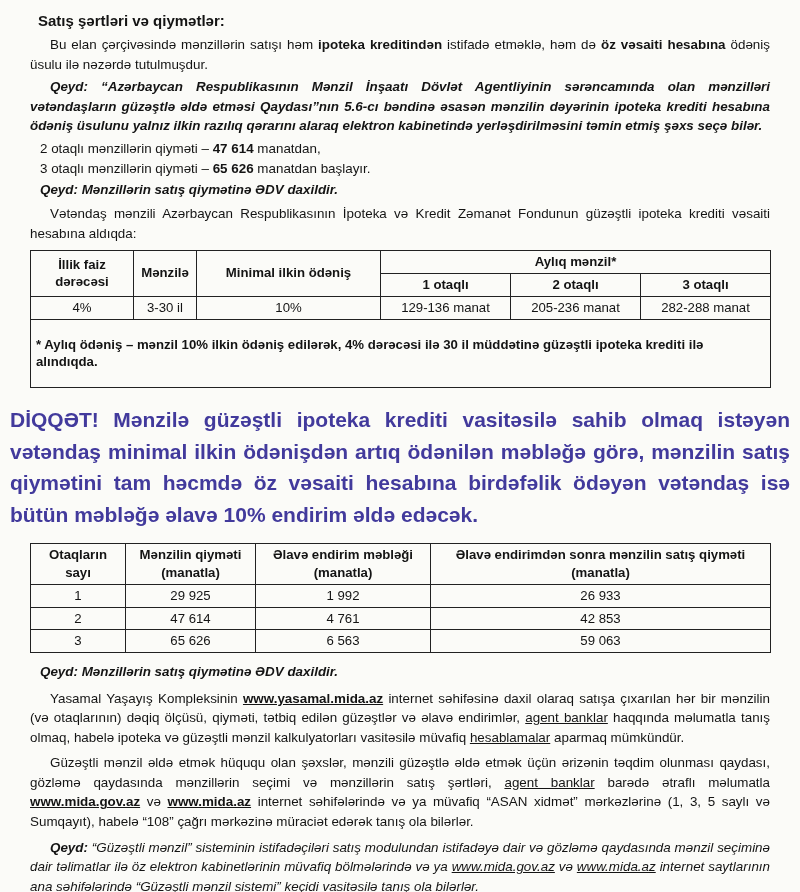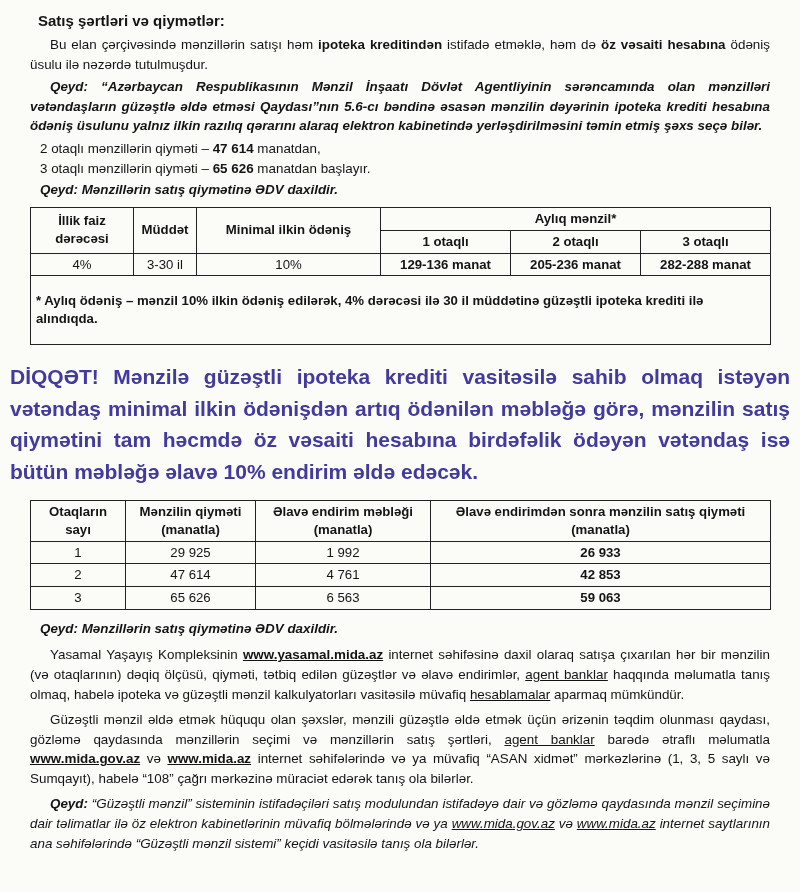--- a/index.html
+++ b/index.html
@@ -23,21 +23,21 @@
   .mb6 { margin-bottom:6px; }
 
   table { width:100%; border-collapse:collapse; font-size:13.2px; table-layout:fixed; }
   .tbl-credit { margin:7px 0 10px; }
   .tbl-discount { margin:4px 0 9px; }
   th, td {
     border:1px solid #222; text-align:center; vertical-align:middle;
     padding:2px 4px; line-height:1.35; overflow:hidden;
   }
   th { font-weight:700; }
-  td.bold-cell { font-weight:700; }
+  td.bold-cell { font-weight:400; }
   td.footnote-cell { text-align:left; font-weight:700; padding:16px 5px; }
 
   .diqqet {
     color:#423a9c; font-size:21px; font-weight:700; line-height:1.5;
     text-align:justify; margin:16px -20px 13px;
   }
 </style>
 </head>
 <body>
 
@@ -47,34 +47,35 @@
 
   <p class="para"><span>Bu elan çərçivəsində mənzillərin satışı həm </span><span class="b">ipoteka kreditindən</span><span> istifadə etməklə, həm də </span><span class="b">öz vəsaiti hesabına</span><span> ödəniş üsulu ilə nəzərdə tutulmuşdur.</span></p>
 
   <p class="para"><span class="b i">Qeyd: </span><span class="b i">“Azərbaycan Respublikasının Mənzil İnşaatı Dövlət Agentliyinin sərəncamında olan mənzilləri vətəndaşların güzəştlə əldə etməsi Qaydası”nın 5.6-cı bəndinə əsasən mənzilin dəyərinin </span><span class="b i">ipoteka krediti hesabına ödəniş üsulunu yalnız ilkin razılıq qərarını alaraq elektron kabinetində yerləşdirilməsini təmin etmiş şəxs seçə bilər.</span></p>
 
   <p class="line"><span>2 otaqlı mənzillərin qiyməti – </span><span class="b">47 614</span><span> manatdan,</span></p>
   <p class="line"><span>3 otaqlı mənzillərin qiyməti – </span><span class="b">65 626</span><span> manatdan başlayır.</span></p>
 
   <p class="line"><span class="b i">Qeyd: Mənzillərin satış qiymətinə ƏDV daxildir.</span></p>
 
+  <p class="para mt4"><span>Vətəndaş mənzili Azərbaycan Respublikasının İpoteka və Kredit Zəmanət Fondunun güzəştli ipoteka krediti vəsaiti hesabına aldıqda:</span></p>
 
   <table class="tbl-credit">
     <colgroup>
       <col style="width:103px">
         <col style="width:63px">
         <col style="width:184px">
       <col style="width:130px">
         <col style="width:130px">
         <col style="width:130px">
     </colgroup>
     <tbody>
       <tr>
         <th rowspan="2">İllik faiz dərəcəsi</th>
-        <th rowspan="2">Müddət</th>
+        <th rowspan="2">Mənzilə</th>
         <th rowspan="2">Minimal ilkin ödəniş</th>
         <th colspan="3">Aylıq mənzil*</th>
       </tr>
       <tr>
         <th>1 otaqlı</th>
         <th>2 otaqlı</th>
         <th>3 otaqlı</th>
       </tr>
       <tr>
         <td>4%</td>

